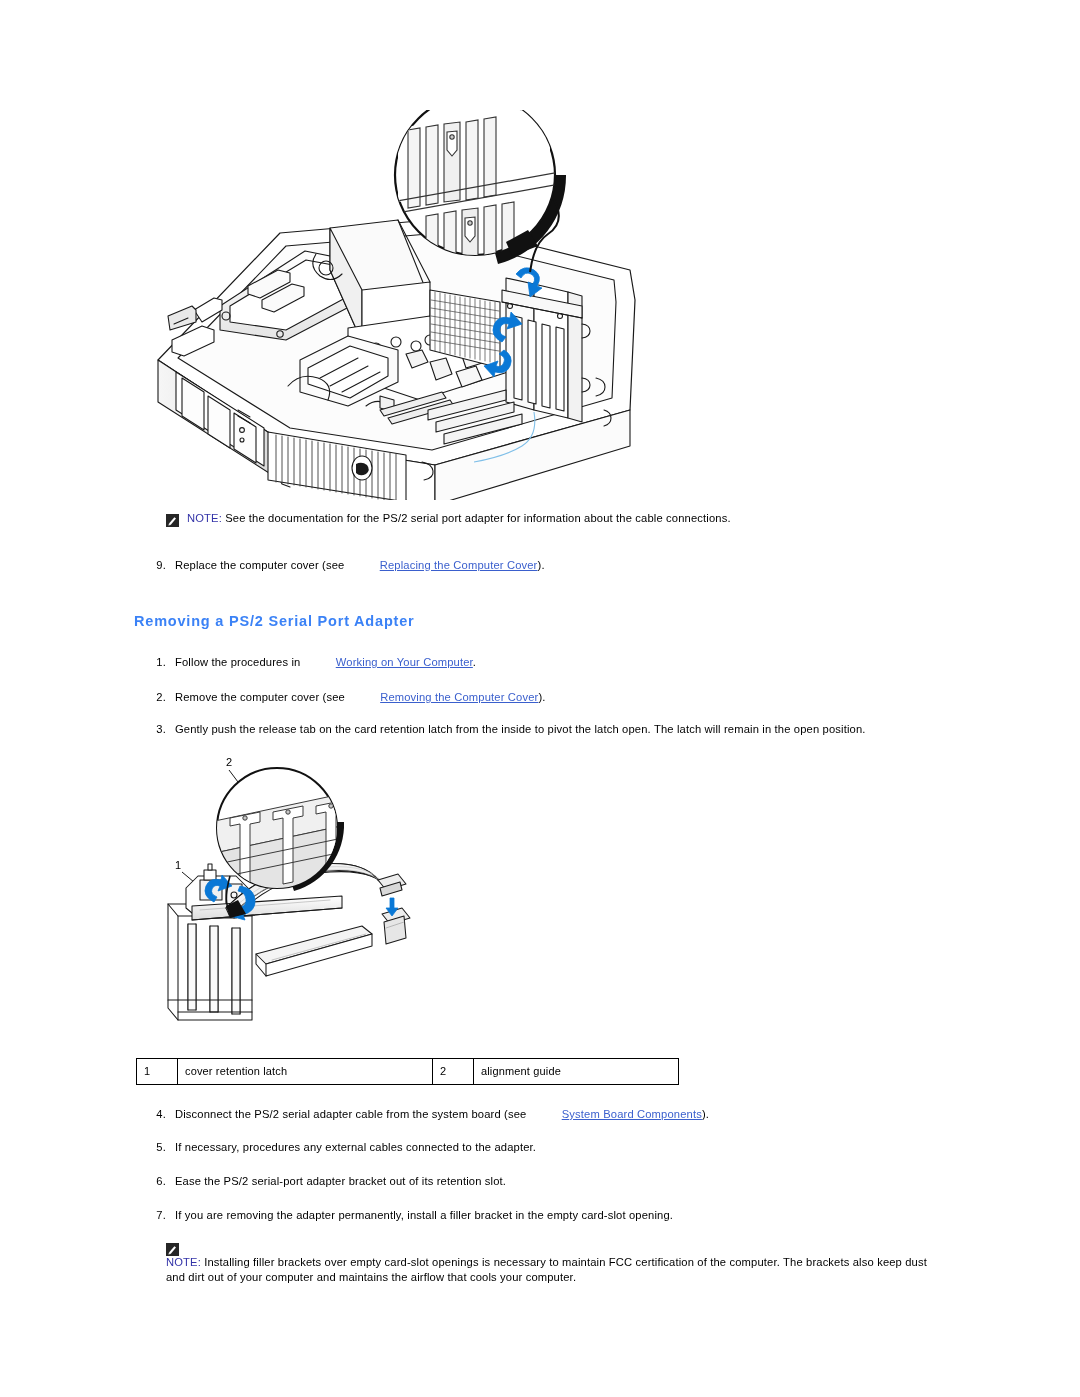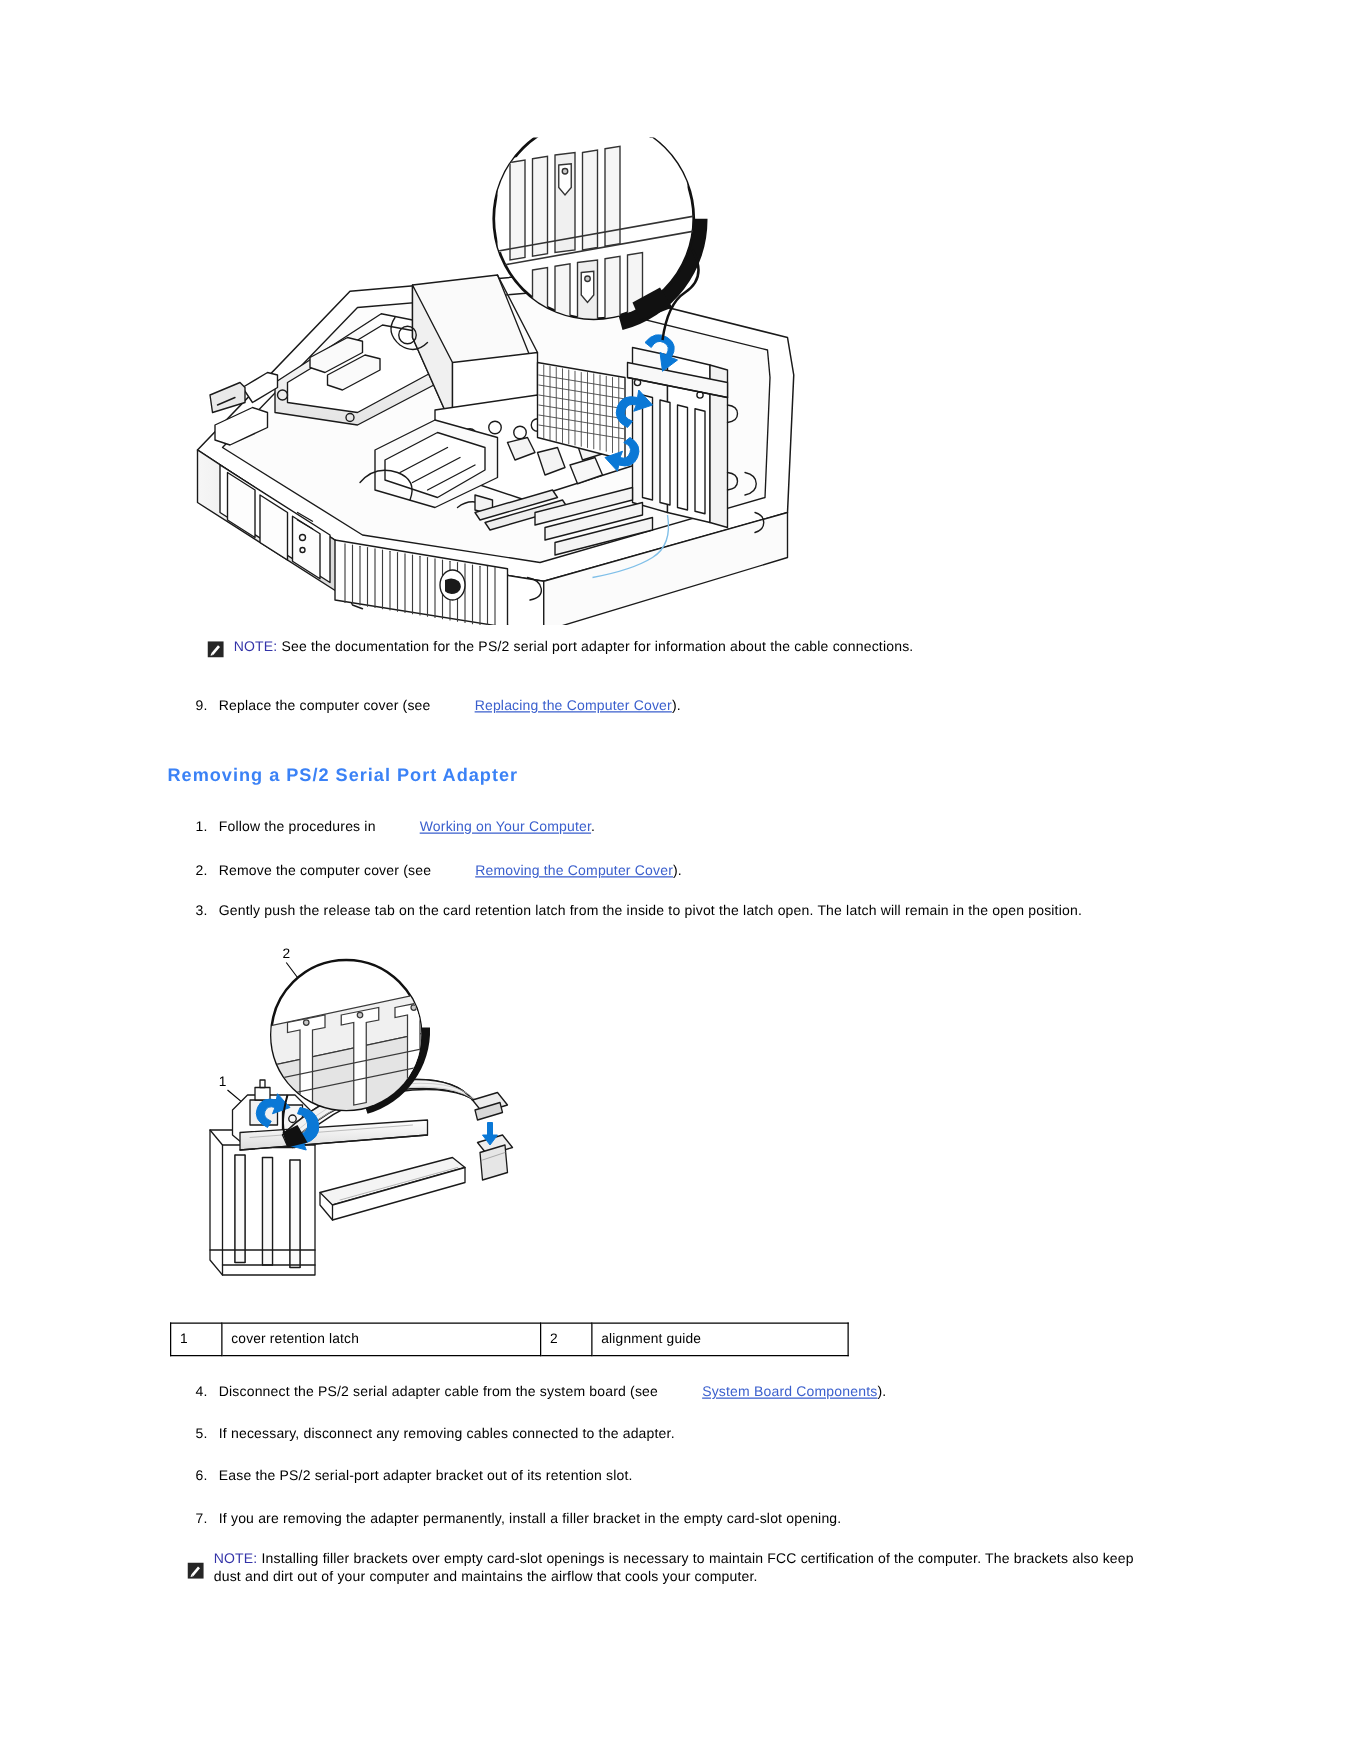--- a/index.html
+++ b/index.html
@@ -28,21 +28,21 @@
   #figure-latch {
     margin: 0;
     padding: 0;
     height: 300px;
   }
   .figure svg { display: block; }
 
   
   .note {
     display: flex;
-    align-items: center;
+    align-items: flex-start;
     margin: 0 0 0 0;
     padding: 0;
   }
   .note-icon {
     flex: 0 0 auto;
     width: 13px;
     height: 13px;
     margin-right: 8px;
     margin-top: 2px;
   }
@@ -469,34 +469,34 @@
   </tbody>
 </table>
 
 <div class="abs step" style="left:140px; top:1107px; width:820px;">
   <span class="step-num">4.</span>
   <span class="step-text"><span>Disconnect the PS/2 serial adapter cable from the system board (see </span><a class="doclink" href="#">System Board Components</a><span>).</span></span>
 </div>
 
 <div class="abs step" style="left:140px; top:1140px; width:820px;">
   <span class="step-num">5.</span>
-  <span class="step-text">If necessary, disconnect any removing cables connected to the adapter.</span>
+  <span class="step-text">If necessary, procedures any external cables connected to the adapter.</span>
 </div>
 
 <div class="abs step" style="left:140px; top:1174px; width:820px;">
   <span class="step-num">6.</span>
   <span class="step-text">Ease the PS/2 serial-port adapter bracket out of its retention slot.</span>
 </div>
 
 <div class="abs step" style="left:140px; top:1208px; width:820px;">
   <span class="step-num">7.</span>
   <span class="step-text">If you are removing the adapter permanently, install a filler bracket in the empty card-slot opening.</span>
 </div>
 
-<div class="abs note" style="left:150px; top:1240px; width:780px;">
+<div class="abs note" style="left:166px; top:1240px; width:780px;flex-direction:column;">
   <span class="note-icon">
     <svg width="13" height="13" viewBox="0 0 13 13" xmlns="http://www.w3.org/2000/svg">
       <rect x="0" y="0" width="13" height="13" fill="#262626"></rect>
       <path d="M3 9.6 L8.4 3.2 L10 4.6 L4.6 11 Z" fill="#ffffff"></path>
       <path d="M3 9.6 L4.6 11 L2.4 11.6 Z" fill="#ffffff"></path>
     </svg>
   </span>
   <span class="note-text"><span class="note-label">NOTE:</span><span> Installing filler brackets over empty card-slot openings is necessary to maintain FCC certification of the computer. The brackets also keep dust and dirt out of your computer and maintains the airflow that cools your computer.</span></span>
 </div>
 

